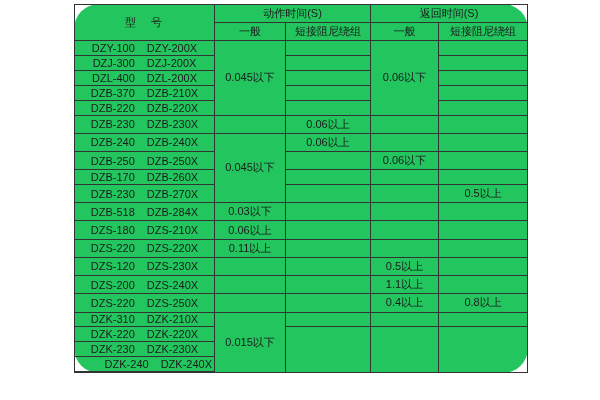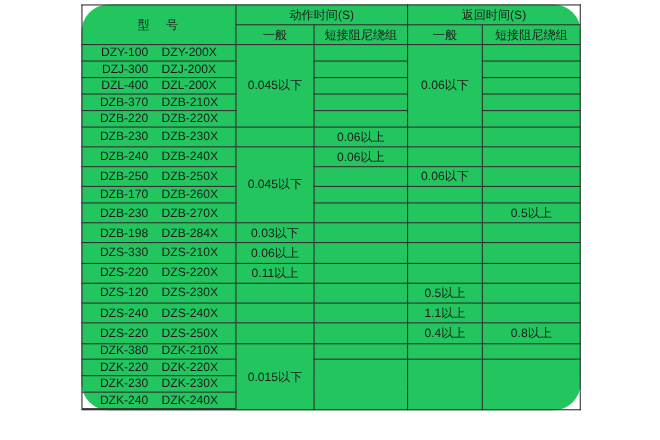--- a/index.html
+++ b/index.html
@@ -19,21 +19,21 @@
   table.spec td {
     border:1px solid #333333;
     font-size:11px;
     color:#1c1c1c;
     text-align:center;
     vertical-align:middle;
     padding:0 2px;
     overflow:hidden;
     white-space:nowrap;
   }
-  table.spec tr:last-child td { border-bottom:2px solid #333333; }
+  table.spec tr:last-child td { border-bottom:2px solid #333333;text-align:right; }
   td.hdr { font-size:11px; }
   td.hdr-model { letter-spacing:2px; }
   td.model span { display:inline-block; }
   td.model span.m1 { margin-right:12px; }
 </style>
 </head>
 <body>
 
 <div class="stage">
   <table class="spec">
@@ -121,29 +121,29 @@
       </tr>
 
       <tr>
         <td class="model"><span class="m1">DZB-230</span><span class="m2">DZB-270X</span></td>
         <td></td>
         <td></td>
         <td>0.5以上</td>
       </tr>
 
       <tr>
-        <td class="model"><span class="m1">DZB-198</span><span class="m2">DZB-284X</span></td>
+        <td class="model"><span class="m1">DZB-518</span><span class="m2">DZB-284X</span></td>
         <td>0.03以下</td>
         <td></td>
         <td></td>
         <td></td>
       </tr>
 
       <tr>
-        <td class="model"><span class="m1">DZS-330</span><span class="m2">DZS-210X</span></td>
+        <td class="model"><span class="m1">DZS-180</span><span class="m2">DZS-210X</span></td>
         <td>0.06以上</td>
         <td></td>
         <td></td>
         <td></td>
       </tr>
 
       <tr>
         <td class="model"><span class="m1">DZS-220</span><span class="m2">DZS-220X</span></td>
         <td>0.11以上</td>
         <td></td>
@@ -153,37 +153,37 @@
 
       <tr>
         <td class="model"><span class="m1">DZS-120</span><span class="m2">DZS-230X</span></td>
         <td></td>
         <td></td>
         <td>0.5以上</td>
         <td></td>
       </tr>
 
       <tr>
-        <td class="model"><span class="m1">DZS-240</span><span class="m2">DZS-240X</span></td>
+        <td class="model"><span class="m1">DZS-200</span><span class="m2">DZS-240X</span></td>
         <td></td>
         <td></td>
         <td>1.1以上</td>
         <td></td>
       </tr>
 
       <tr>
         <td class="model"><span class="m1">DZS-220</span><span class="m2">DZS-250X</span></td>
         <td></td>
         <td></td>
         <td>0.4以上</td>
         <td>0.8以上</td>
       </tr>
 
       <tr>
-        <td class="model"><span class="m1">DZK-380</span><span class="m2">DZK-210X</span></td>
+        <td class="model"><span class="m1">DZK-310</span><span class="m2">DZK-210X</span></td>
         <td rowspan="4">0.015以下</td>
         <td></td>
         <td></td>
         <td></td>
       </tr>
 
       <tr>
         <td class="model"><span class="m1">DZK-220</span><span class="m2">DZK-220X</span></td>
         <td rowspan="3"></td>
         <td rowspan="3"></td>

